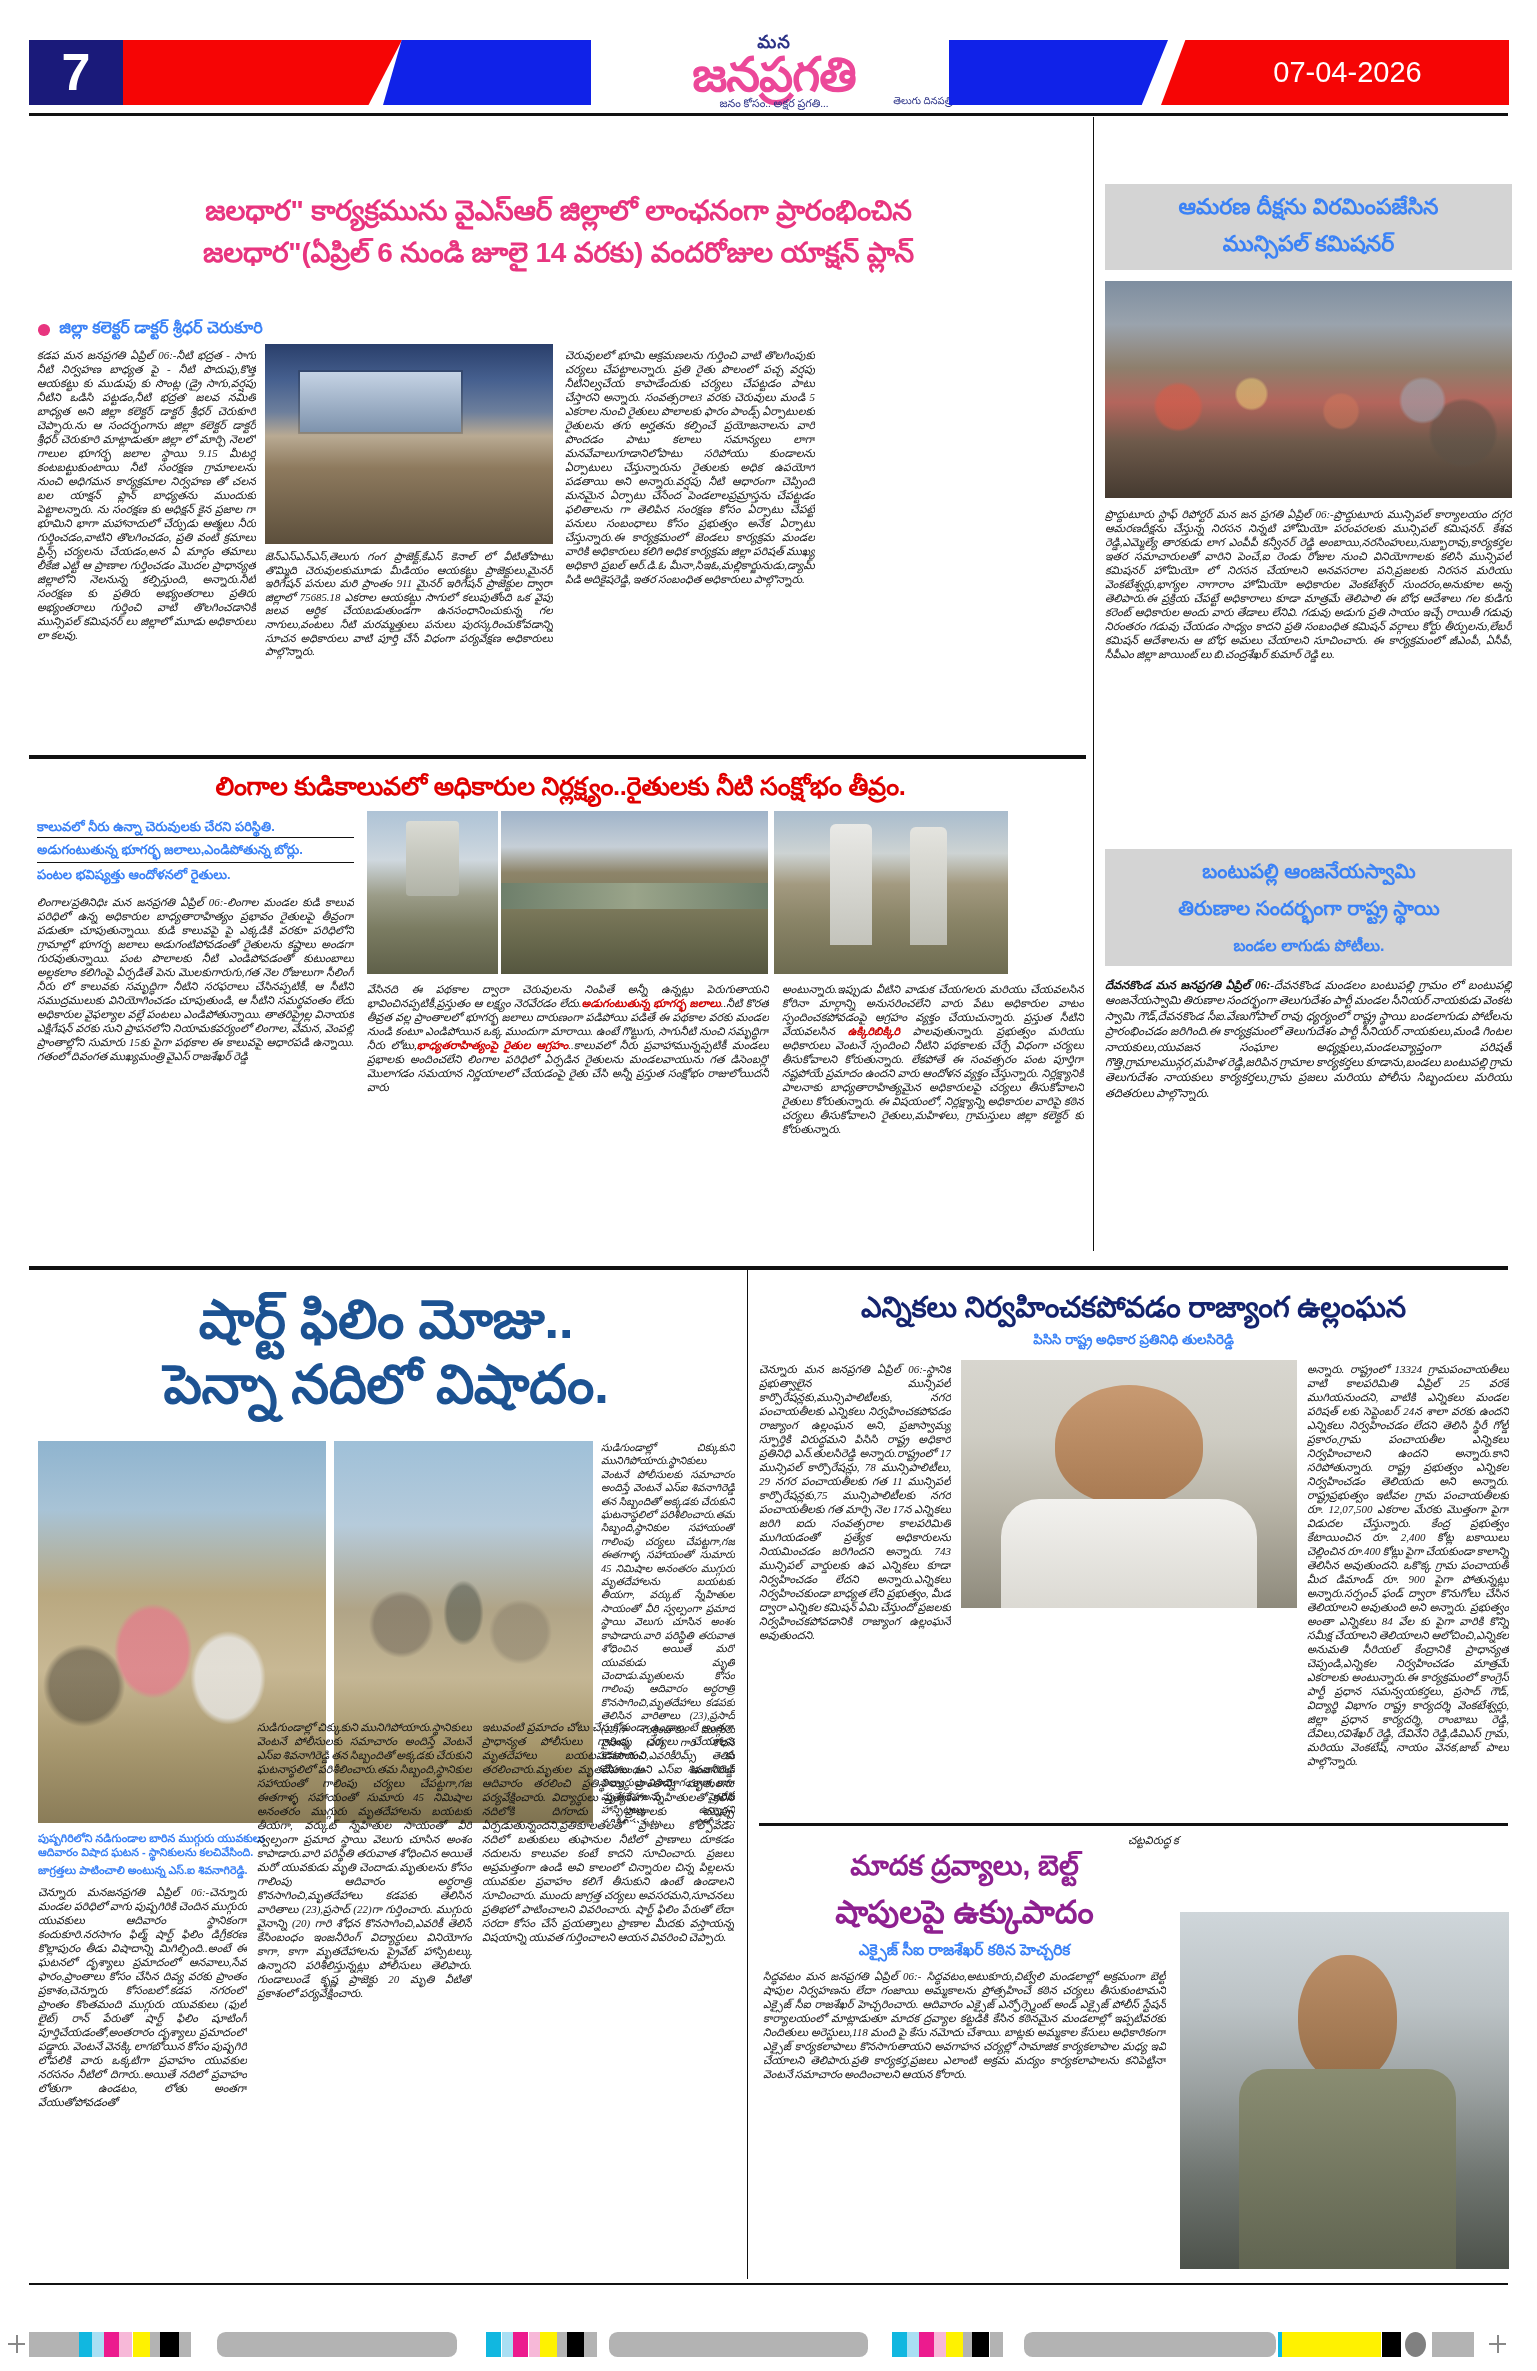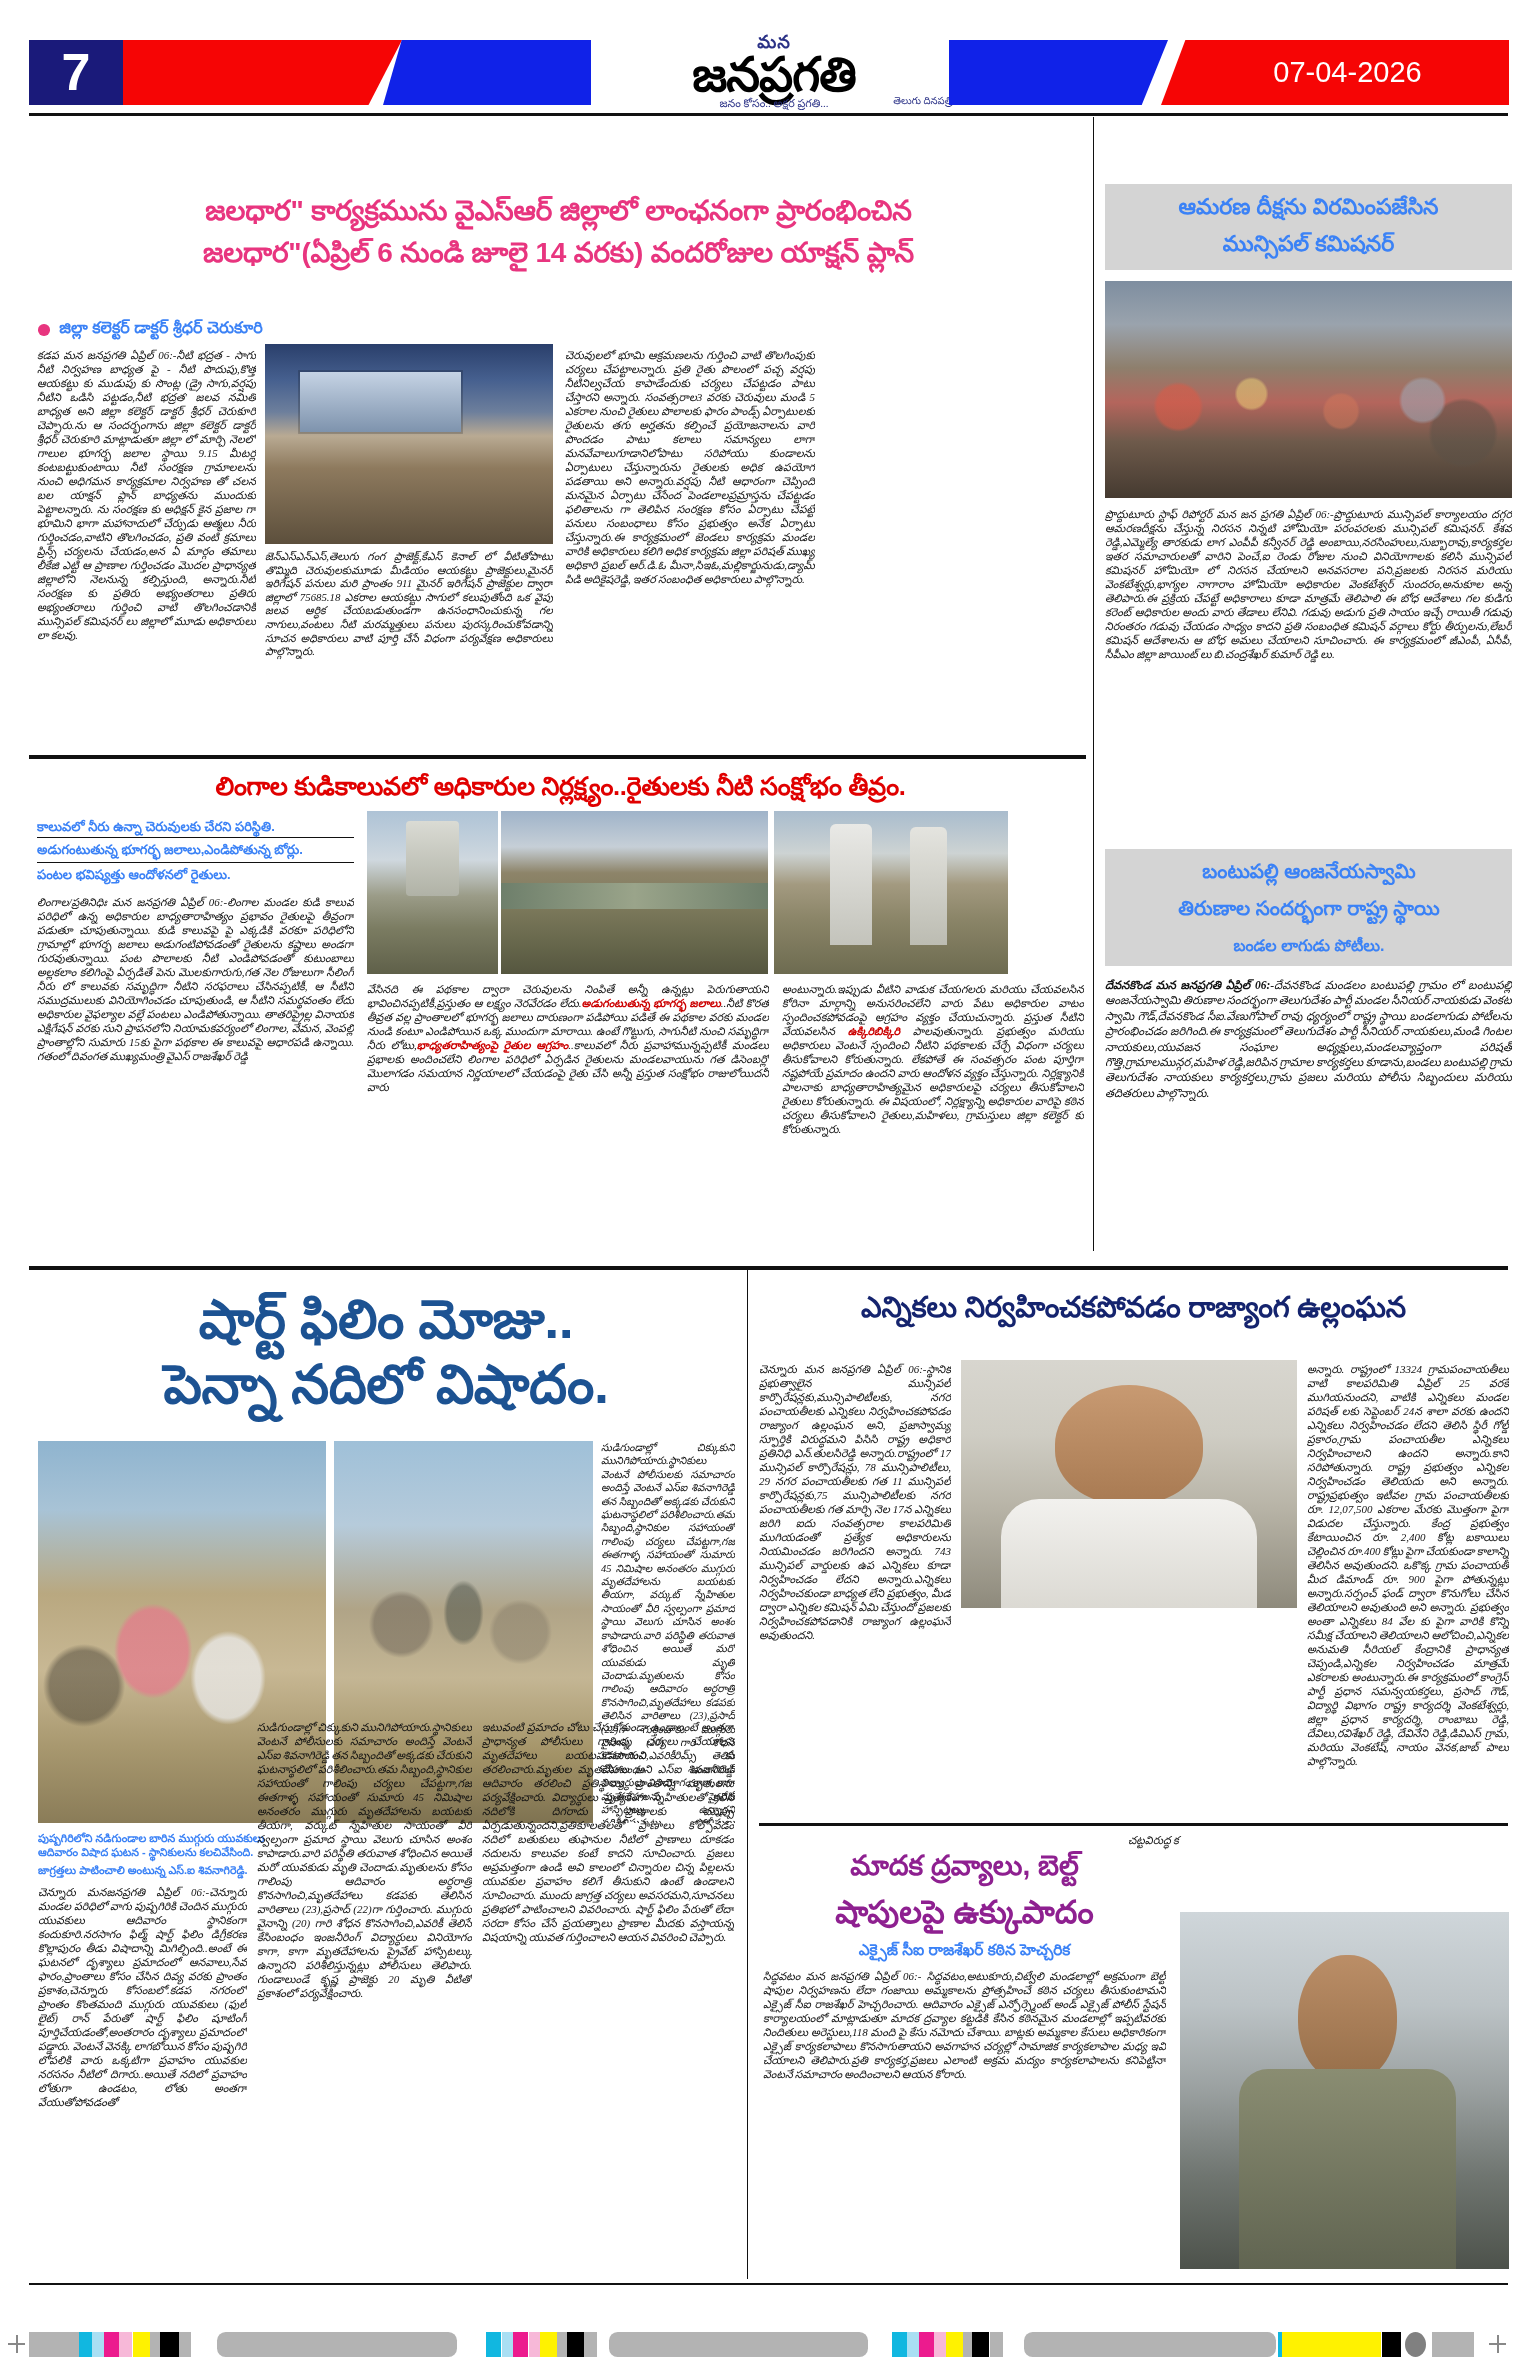--- a/index.html
+++ b/index.html
@@ -55,21 +55,21 @@
     display: block;
     font-size: 18px;
     color: #2b3287;
     font-weight: bold;
     line-height: 17.3px;
     letter-spacing: 1px;
   }
   .mh-logo .big {
     display: block;
     font-size: 48px;
-    color: #000000;
+    color: #ec4899;
     font-weight: bold;
     line-height: 46px;
     letter-spacing: -1px;
   }
   .mh-logo .tag {
     display: block;
     font-size: 11px;
     color: #2b3287;
     line-height: 11.5px;
   }
@@ -381,20 +381,21 @@
     <div class="hd-black" style="font-size:11px;line-height:14.4px;">ఆదివారం విషాద ఘటన - స్థానికులను కలచివేసింది.</div>
     <div class="hd-black" style="font-size:11px;line-height:14.4px;margin-top:2.9px;">జాగ్రత్తలు పాటించాలి అంటున్న ఎస్.ఐ శివనాగిరెడ్డి.</div>
   </div>
 
   <div class="tcol" style="position:absolute;left:38px;top:1885px;width:209px;height:384px;">చెన్నూరు మనజనప్రగతి ఏప్రిల్ 06:-చెన్నూరు మండల పరిధిలో వాగు పుష్పగిరికి చెందిన ముగ్గురు యువకులు ఆదివారం స్థానికంగా కందుకూరి.నరసాగం ఫిల్మ్ షార్ట్ ఫిలిం డిగ్రీకరణ కొల్లాపురం తీడు విషాదాన్ని మిగిల్చింది..అంటే ఈ ఘటనలో దృశ్యాలు ప్రమాదంలో ఆనవాలు,సేవ ఫారం,ప్రాంతాలు కోసం చేసిన దివ్య వరకు ప్రాంతం ప్రకాశం,చెన్నూరు కోసంబలో.కడప నగరంలో ప్రాంతం కొంతమంది ముగ్గురు యువకులు (ఫుల్ లైట్) రాన్ పేరుతో షార్ట్ ఫిలిం షూటింగ్ పూర్తిచేయడంతో,అంతరారం దృశ్యాలు ప్రమాదంలో పడ్డారు. వెంటనే వెనక్కి లాగబోయిన కోసం పుష్పగిరి లోపలికి వారు ఒక్కటిగా ప్రవాహం యువకుల నరసనం నీటిలో దిగారు..అయితే నదిలో ప్రవాహం లోతుగా ఉండటం, లోతు అంతగా వేయుతోపోవడంతో</div>
   <div class="tcol" style="position:absolute;left:257px;top:1720px;width:215px;height:550px;">సుడిగుండాల్లో చిక్కుకుని మునిగిపోయారు.స్థానికులు వెంటనే పోలీసులకు సమాచారం అందిస్తే వెంటనే ఎస్ఐ శివనాగిరెడ్డి తన సిబ్బందితో అక్కడకు చేరుకుని ఘటనాస్థలిలో పరిశీలించారు.తమ సిబ్బంది,స్థానికుల సహాయంతో గాలింపు చర్యలు చేపట్టగా,గజ ఈతగాళ్ళ సహాయంతో సుమారు 45 నిమిషాల అనంతరం ముగ్గురు మృతదేహాలను బయటకు తీయగా, వర్కుట్ స్నేహితుల సాయంతో వీరి స్వల్పంగా ప్రమాద స్థాయి వెలుగు చూసిన అంశం కాపాడారు.వారి పరిస్థితి తరువాత శోధించిన అయితే మరో యువకుడు మృతి చెందాడు.మృతులను కోసం గాలింపు ఆదివారం అర్ధరాత్రి కొనసాగించి,మృతదేహాలు కడపకు తెలిసిన వారితాలు (23),ప్రసాద్ (22)గా గుర్తించారు. ముగ్గురు వైనాన్ని (20) గారి శోధన కొనసాగించి,ఎవరికీ తెలిసే కేసింబంధం ఇంజనీరింగ్ విద్యార్ధులు వినియోగం కాగా, కాగా మృతదేహాలను ప్రైవేట్ హాస్పిటల్కు ఉన్నారని పరిశీలిస్తున్నట్లు పోలీసులు తెలిపారు. గుండాలుండే కృష్ణ ప్రాజెక్టు 20 మృతి వీటితో ప్రకాశంలో పర్యవేక్షించారు.</div>
   <div class="tcol" style="position:absolute;left:482px;top:1720px;width:252px;height:550px;">ఇటువంటి ప్రమాదం చోటు చేసుకోకుండా ఉండాలంటే అంతగా ప్రాధాన్యత పోలీసులు గాలింపు చర్యలు చేయాలని మృతదేహాలు బయటపడతాయని రిమ్స్ కు తరలించారు.మృతుల మృతదేహాల అని ఎస్ఐ శివనాగిరెడ్డి ఆదివారం తరలించి ప్రతిస్థాయి ప్రాంతాన్ని మృతులను పర్యవేక్షించారు. విద్యార్ధులు ప్రత్యేకంగా స్నేహితులతో కలిసి నదిలోకి దిగరాదు ప్రాణాలకు ముప్పు ఏర్పడుతున్నందని,ప్రతికూలతలతో ప్రాణాలు కోల్పోవడం నదిలో బతుకులు తుఫానుల నీటిలో ప్రాణాలు దూకడం నదులను కాలువల కంటే కాదని సూచించారు. ప్రజలు అప్రమత్తంగా ఉండి అవి కాలంలో చిన్నారుల చిన్న పిల్లలను యువకుల ప్రవాహం కలిగే తీసుకుని ఉంటే ఉండాలని సూచించారు. ముందు జాగ్రత్త చర్యలు అవసరమని,సూచనలు ప్రతిభలో పాటించాలని వివరించారు. షార్ట్ ఫిలిం పేరుతో లేదా సరదా కోసం చేసే ప్రయత్నాలు ప్రాణాల మీదకు వస్తాయన్న విషయాన్ని యువత గుర్తించాలని ఆయన వివరించి చెప్పారు.</div>
 
   <div style="position:absolute;left:759px;top:1287px;width:749px;text-align:center;">
     <div class="hd-navy" style="font-size:29px;line-height:40px;letter-spacing:-0.2px;">ఎన్నికలు నిర్వహించకపోవడం రాజ్యాంగ ఉల్లంఘన</div>
+    <div class="hd-black" style="font-size:13.4px;line-height:21px;margin-top:1.9px;">పిసిసి రాష్ట్ర అధికార ప్రతినిధి తులసిరెడ్డి</div>
   </div>
 
   <div class="photo ph-portrait" style="left:961px;top:1360px;width:336px;height:248px;"></div>
 
   <div class="tcol" style="position:absolute;left:759px;top:1362px;width:192px;height:446px;">చెన్నూరు మన జనప్రగతి ఏప్రిల్ 06:-స్థానిక ప్రభుత్వాలైన మున్సిపల్ కార్పొరేషన్లకు,మున్సిపాలిటీలకు, నగర పంచాయతీలకు ఎన్నికలు నిర్వహించకపోవడం రాజ్యాంగ ఉల్లంఘన అని, ప్రజాస్వామ్య స్ఫూర్తికి విరుద్ధమని పిసిసి రాష్ట్ర అధికార ప్రతినిధి ఎన్.తులసిరెడ్డి అన్నారు.రాష్ట్రంలో 17 మున్సిపల్ కార్పొరేషన్లు, 78 మున్సిపాలిటీలు, 29 నగర పంచాయతీలకు గత 11 మున్సిపల్ కార్పొరేషన్లకు,75 మున్సిపాలిటీలకు నగర పంచాయతీలకు గత మార్చి నెల 17న ఎన్నికలు జరిగి ఐదు సంవత్సరాల కాలపరిమితి ముగియడంతో ప్రత్యేక అధికారులను నియమించడం జరిగిందని అన్నారు. 743 మున్సిపల్ వార్డులకు ఉప ఎన్నికలు కూడా నిర్వహించడం లేదని అన్నారు.ఎన్నికలు నిర్వహించకుండా బాధ్యత లేని ప్రభుత్వం, మీడ ద్వారా ఎన్నికల కమిషన్ ఏమి చేస్తుందో ప్రజలకు నిర్వహించకపోవడానికి రాజ్యాంగ ఉల్లంఘనే అవుతుందని.</div>
   <div class="tcol" style="position:absolute;left:1307px;top:1362px;width:202px;height:446px;">అన్నారు. రాష్ట్రంలో 13324 గ్రామపంచాయతీలు వాటి కాలపరిమితి ఏప్రిల్ 25 వరకే ముగియనుందని, వాటికి ఎన్నికలు మండల పరిషత్ లకు సెప్టెంబర్ 24న శాలా వరకు ఉందని ఎన్నికలు నిర్వహించడం లేదని తెలిసి స్థిరీ గోల్డ్ ప్రకారం,గ్రామ పంచాయతీల ఎన్నికలు నిర్వహించాలని ఉందని అన్నారు.కాని సరిపోతున్నారు. రాష్ట్ర ప్రభుత్వం ఎన్నికల నిర్వహించడం తెలియదు అని అన్నారు. రాష్ట్రప్రభుత్వం ఇటీవల గ్రామ పంచాయతీలకు రూ. 12,07,500 ఎకరాల మేరకు మొత్తంగా పైగా విడుదల చేస్తున్నారు. కేంద్ర ప్రభుత్వం కేటాయించిన రూ. 2,400 కోట్ల బకాయిలు చెల్లించిన రూ.400 కోట్లు పైగా చేయకుండా కాలాన్ని తెలిసిన అవుతుందని. ఒకొక్క గ్రామ పంచాయతీ మీద డిమాండ్ రూ. 900 పైగా పోతున్నట్లు అన్నారు.సర్పంచ్ ఫండ్ ద్వారా కొనుగోలు చేసిన తెలియాలని అవుతుంది అని అన్నారు. ప్రభుత్వం అంతా ఎన్నికలు 84 వేల కు పైగా వారికి కొన్ని సమీక్ష చేయాలని తెలియాలని ఆలోచించి,ఎన్నికల అనుమతి సీరియల్ కేంద్రానికి ప్రాధాన్యత చెప్పండి,ఎన్నికల నిర్వహించడం మాత్రమే ఎకరాలకు అంటున్నారు.ఈ కార్యక్రమంలో కాంగ్రెస్ పార్టీ ప్రధాన సమన్వయకర్తలు, ప్రసాద్ గౌడ్, విద్యార్థి విభాగం రాష్ట్ర కార్యదర్శి వెంకటేశ్వర్లు, జిల్లా ప్రధాన కార్యదర్శి, రాంబాబు రెడ్డి, దేవిలు,రవిశేఖర్ రెడ్డి, దేవినేని రెడ్డి,డివిఎస్ గ్రామ, మరియు వెంకటేష్, నాయం వెనక,జాబ్ పాలు పాల్గొన్నారు.</div>
   <div class="tcol" style="position:absolute;left:961px;top:1618px;width:336px;height:190px;"></div>
 
   <div class="rule-black" style="left:759px;top:1823px;width:749px;height:2.9px;"></div>
 

